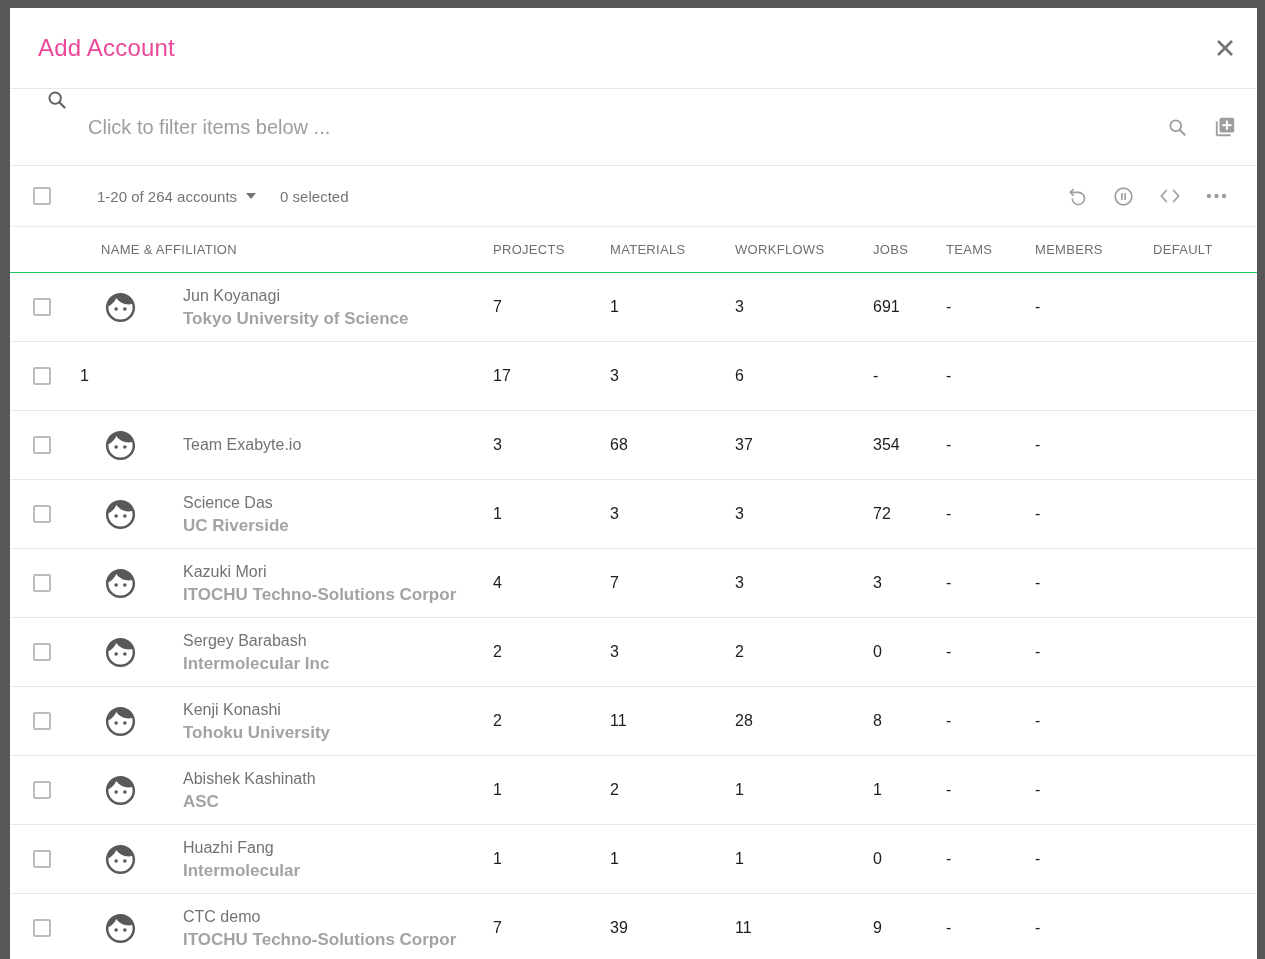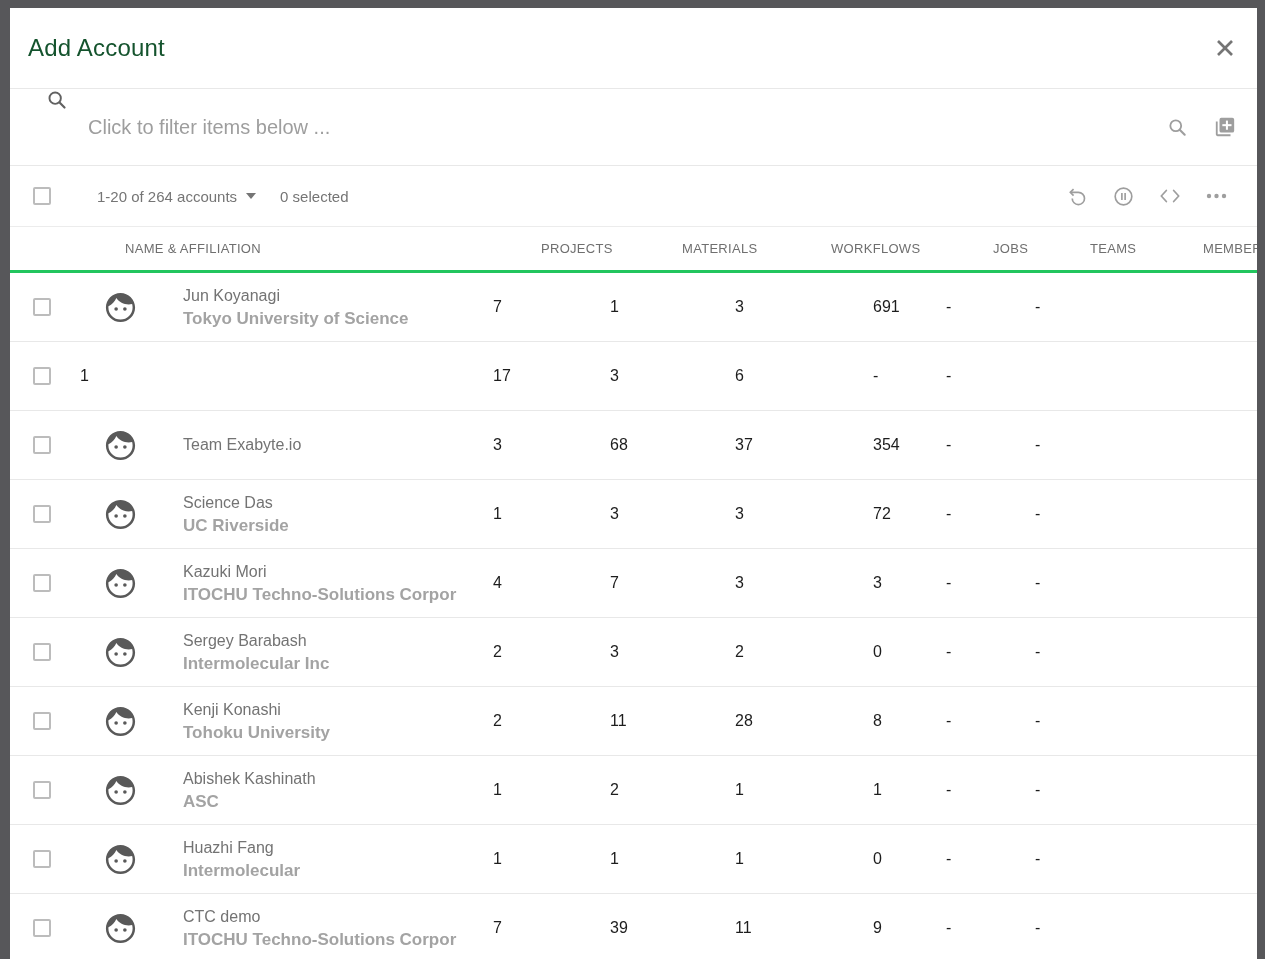--- a/index.html
+++ b/index.html
@@ -11,21 +11,21 @@
   }
   .modal {
     position:absolute; left:10px; top:8px; right:8px; bottom:0;
     background:#ffffff; overflow:hidden;
   }
   
   .titlebar {
     height:81px; display:flex; align-items:center;
     padding:0 17px 0 18px; border-bottom:1px solid #e8e8e8;
   }
-  .title { font-size:24px; font-weight:500; color:#14532d; letter-spacing:.2px; flex:1; }
+  .title { font-size:24px; font-weight:500; color:#ec4899; letter-spacing:.2px; flex:1;margin-left:10px; }
   .close-btn { width:30px; height:30px; display:flex; align-items:center; justify-content:center; cursor:pointer; }
   
   .searchbar {
     height:77px; display:flex; 
     padding:0 21px 0 36px; border-bottom:1px solid #e8e8e8;
   }
   .searchbar .mag { flex:0 0 auto; margin-right:20px; }
   .search-input {
     flex:1; border:none; outline:none; font-family:inherit;
     font-size:20px; color:#616161; background:transparent;
@@ -46,21 +46,21 @@
   .toolbar-text { font-size:15px; color:#757575; }
   .drop-arrow { margin-left:9px; display:flex; align-items:center; }
   .selected-text { margin-left:24px; }
   .toolbar .spacer { flex:1; }
   .toolbar .right-icons { display:flex; align-items:center; gap:25px; }
   
   .grid-cols {
     display:grid;
     grid-template-columns:70px 413px 117px 125px 138px 73px 89px 118px 1fr;
   }
-  .thead { height:46px; align-items:center; border-bottom:3px solid #22c55e;gap:24px; }
+  .thead { height:46px; align-items:center; border-bottom:1px solid #22c55e; }
   .th {
     font-size:13px; color:#6f6f6f; letter-spacing:.3px; white-space:nowrap;
   }
   .th-name { grid-column:2; padding-left:21px; }
   .row { height:69px; border-bottom:1px solid #e8e8e8; align-items:center; }
   .cell-check { display:flex; align-items:center; padding-left:23px; }
   .cell-id { display:flex; align-items:center; height:100%; }
   .avatar-box { width:80px; display:flex; align-items:center; justify-content:center; flex:0 0 auto; }
   .nameblock { padding-left:23px; min-width:0; }
   .acct-name { font-size:16px; color:#737373; line-height:22px; white-space:nowrap; }

